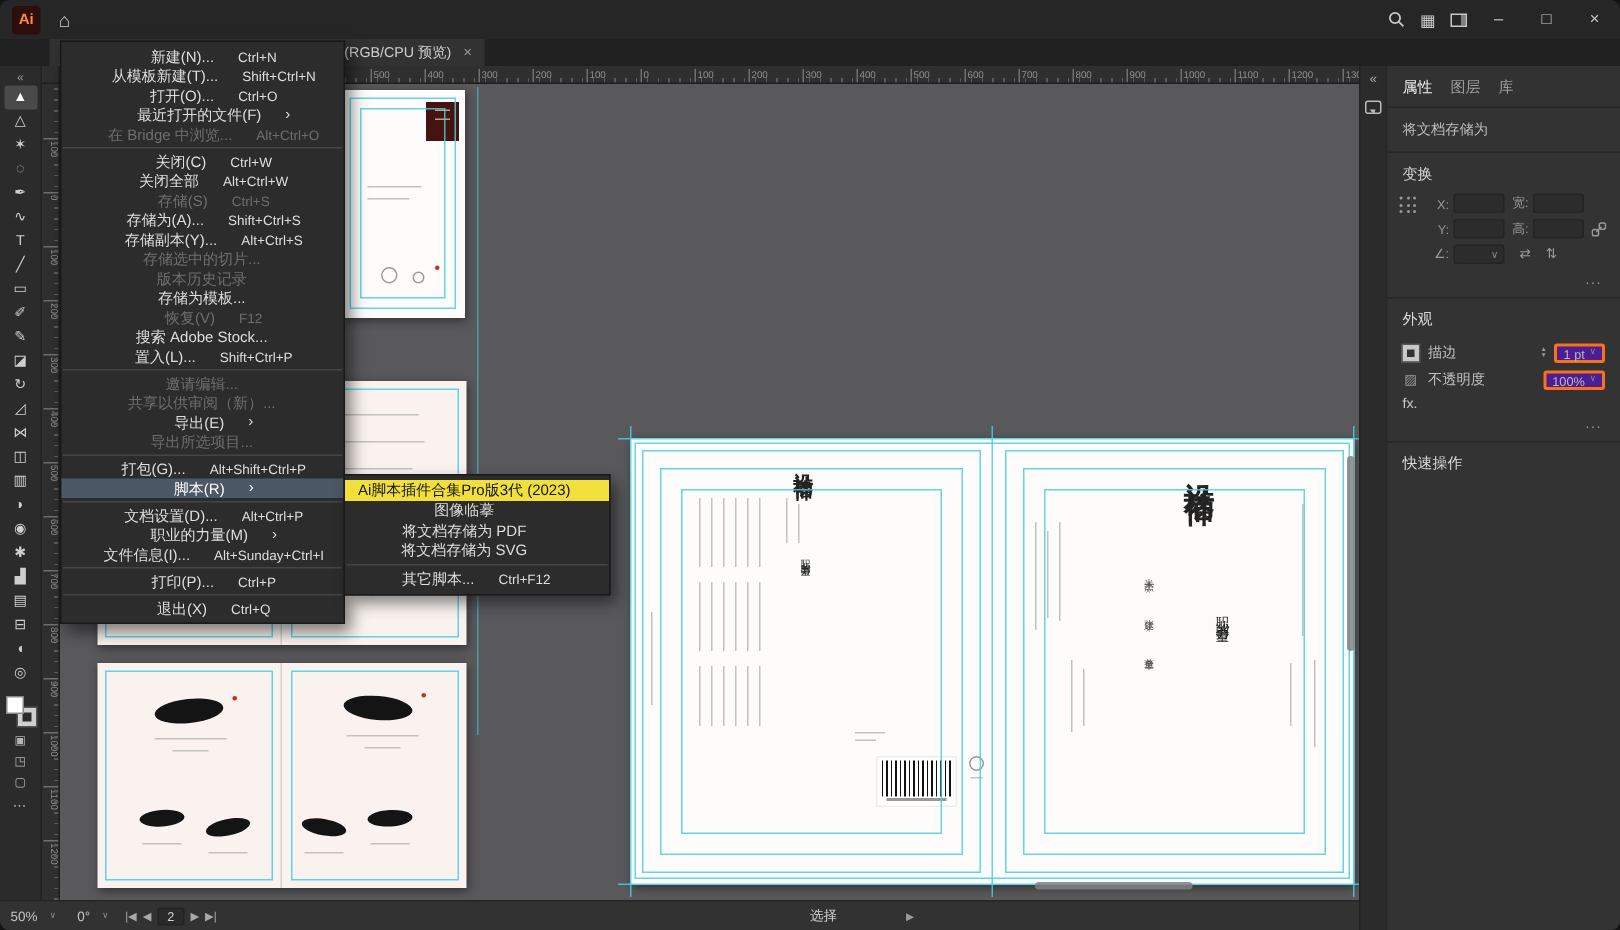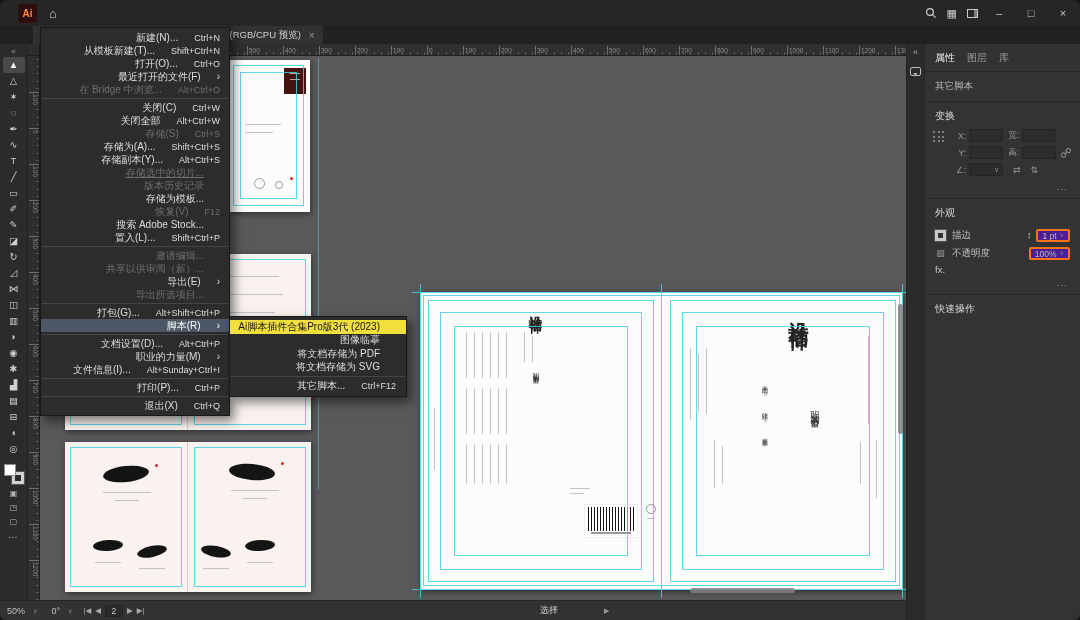--- a/index.html
+++ b/index.html
@@ -2,21 +2,21 @@
 <html lang="zh"><head>
 <meta charset="utf-8">
 <style>
   *{margin:0;padding:0;box-sizing:border-box}
   html,body{width:1080px;height:620px;overflow:hidden;background:#141414;
     font-family:"Liberation Sans","DejaVu Sans",sans-serif}
   .app{position:relative;width:1080px;height:620px;background:#323232;border-radius:6px;overflow:hidden;box-shadow:inset 0 0 0 1px #0a0a0a}
 
   
   .titlebar{position:absolute;left:0;top:0;right:0;height:26px;background:#262626;display:flex;align-items:center;z-index:30}
-  .logo{width:19px;height:19px;background:#2e0d0d;color:#ff8a3c;font-weight:bold;font-size:10px;display:flex;align-items:center;justify-content:center;border-radius:3px;margin-left:18px}
+  .logo{width:19px;height:19px;background:#2e0d0d;color:#ff8a3c;font-weight:bold;font-size:10px;display:flex;align-items:center;justify-content:center;border-radius:3px;margin-left:8px}
   .home{color:#c9c9c9;font-size:13px;margin:0 8px 0 12px}
   .menubar{display:flex;height:100%;align-items:stretch}
   .mb-item{color:#d6d6d6;font-size:10.5px;padding:0 8px;display:flex;align-items:center;white-space:nowrap}
   .mb-item.active{background:#454545}
   .tb-right{margin-left:auto;display:flex;align-items:center;gap:10px;padding-right:6px}
   .tb-ic{color:#c9c9c9;font-size:11px;display:flex;align-items:center}
   .ws i{display:block;width:11px;height:9px;border:1px solid #c9c9c9;box-shadow:inset -3px 0 0 0 rgba(201,201,201,.55)}
   .wc{color:#c9c9c9;font-size:11px;width:22px;text-align:center}
 
   
@@ -70,21 +70,21 @@
   .barcode{position:absolute;width:54px;height:34px;background:#fff;border:1px solid #eee;z-index:2}
   .barcode::before{content:'';position:absolute;left:3px;right:3px;top:2px;height:24px;background:repeating-linear-gradient(90deg,#111 0 1px,#fff 1px 3px)}
   .barcode::after{content:'';position:absolute;left:6px;right:6px;bottom:3px;height:2px;background:#999}
   .hscroll{position:absolute;left:650px;top:532px;width:105px;height:5px;background:#828282;border-radius:3px;opacity:.85;z-index:8}
   .vscroll{position:absolute;left:858px;top:248px;width:5px;height:130px;background:#828282;border-radius:3px;opacity:.85;z-index:8}
 
   
   .menu{position:absolute;background:#2c2c2c;border:1px solid #191919;box-shadow:4px 5px 10px rgba(0,0,0,.5);padding:3px 0;font-size:10px}
   #file-menu{left:40px;top:27px;width:190px;z-index:40}
   #scripts-submenu{left:229px;top:316px;width:178px;z-index:41}
-  .menu-item{display:flex;justify-content:flex-end;align-items:center;height:13px;padding:0 9px 0 24px;color:#dedede;white-space:nowrap}
+  .menu-item{display:flex;justify-content:center;align-items:center;height:13px;padding:0 9px 0 24px;color:#dedede;white-space:nowrap}
   #scripts-submenu .menu-item{height:13.5px;padding:0 10px 0 9px}
   .menu-item.disabled{color:#6e6e6e}
   .menu-item.hovered{background:#4c5866;color:#fff}
   .menu-item.highlighted{background:#f1df3c;color:#151515}
   .mi-right{font-size:9px;margin-left:16px}
   .mi-right.arrow{font-size:10px}
   .menu-sep{height:1px;background:#454545;margin:2px 1px}
 
   
   .strip{position:absolute;right:156px;top:44px;width:18px;bottom:0;background:#2b2b2b;border-left:1px solid #222;z-index:5;display:flex;flex-direction:column;align-items:center}
@@ -383,21 +383,21 @@
     <span class="collapse">«</span>
     <span class="bubble"></span>
   </div>
 
   <div class="panel">
     <div class="p-tabs">
       <span class="p-tab active">属性</span>
       <span class="p-tab">图层</span>
       <span class="p-tab">库</span>
     </div>
-    <div class="p-nosel">其它脚本</div>
+    <div class="p-nosel">将文档存储为</div>
 
     <div class="p-sec">
       <div class="p-h">变换</div>
       <div class="t-row">
         <div class="refpt">
             <i></i>
             <i></i>
             <i></i>
             <i></i>
             <i></i>
@@ -510,21 +510,21 @@
       </div>
       <div class="menu-item">
         <div class="mi-label" style="display: inline;">存储为(A)...</div>
         <div class="mi-right">Shift+Ctrl+S</div>
       </div>
       <div class="menu-item">
         <div class="mi-label" style="display: inline;">存储副本(Y)...</div>
         <div class="mi-right">Alt+Ctrl+S</div>
       </div>
       <div class="menu-item disabled">
-        <div class="mi-label" style="display: inline; text-decoration: underline;">存储选中的切片...</div>
+        <div class="mi-label" style="display: inline;">存储选中的切片...</div>
         <div class="mi-right"></div>
       </div>
       <div class="menu-item disabled">
         <div class="mi-label" style="display: inline;">版本历史记录</div>
         <div class="mi-right"></div>
       </div>
       <div class="menu-item">
         <div class="mi-label" style="display: inline;">存储为模板...</div>
         <div class="mi-right"></div>
       </div>

